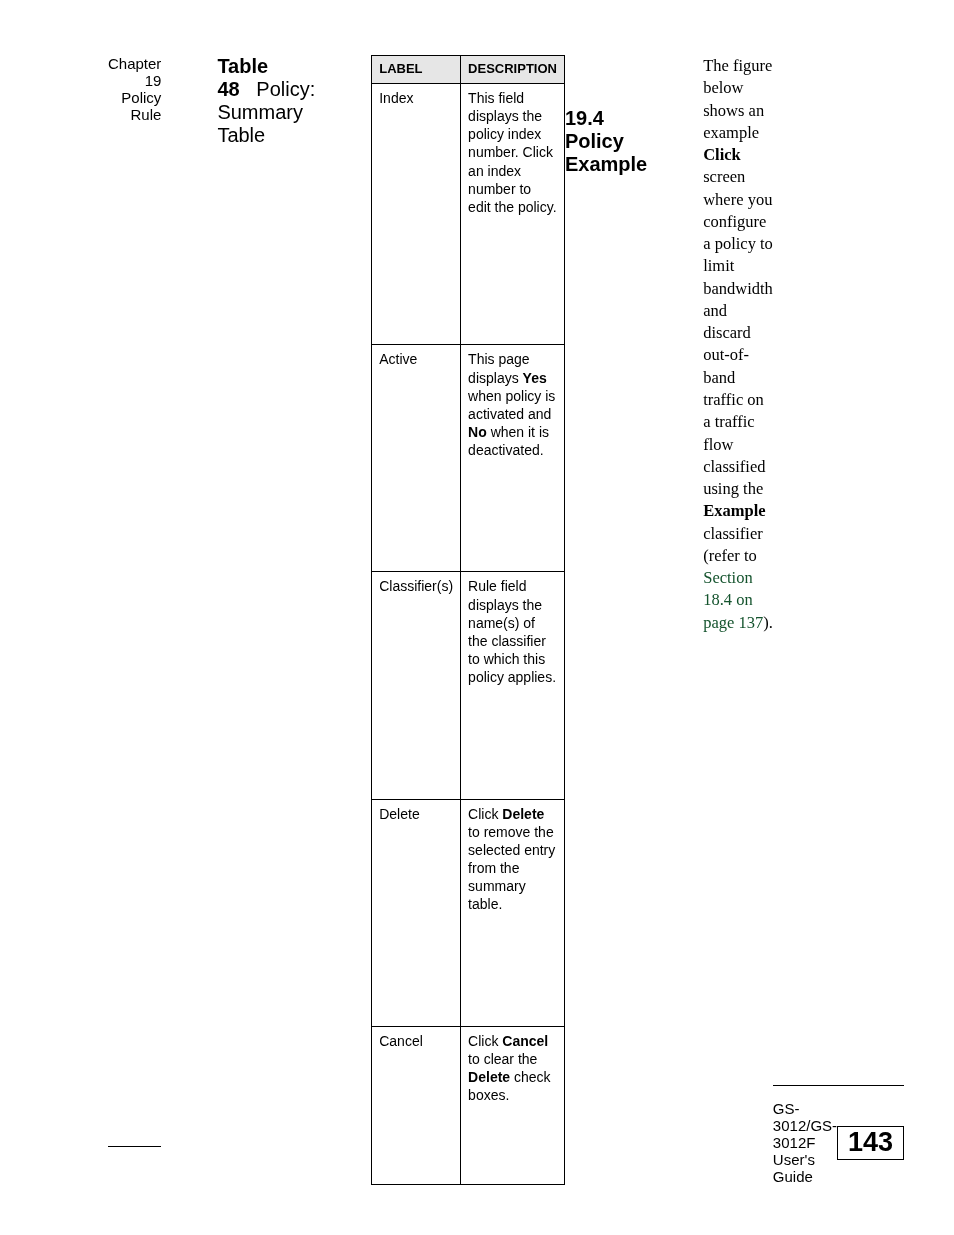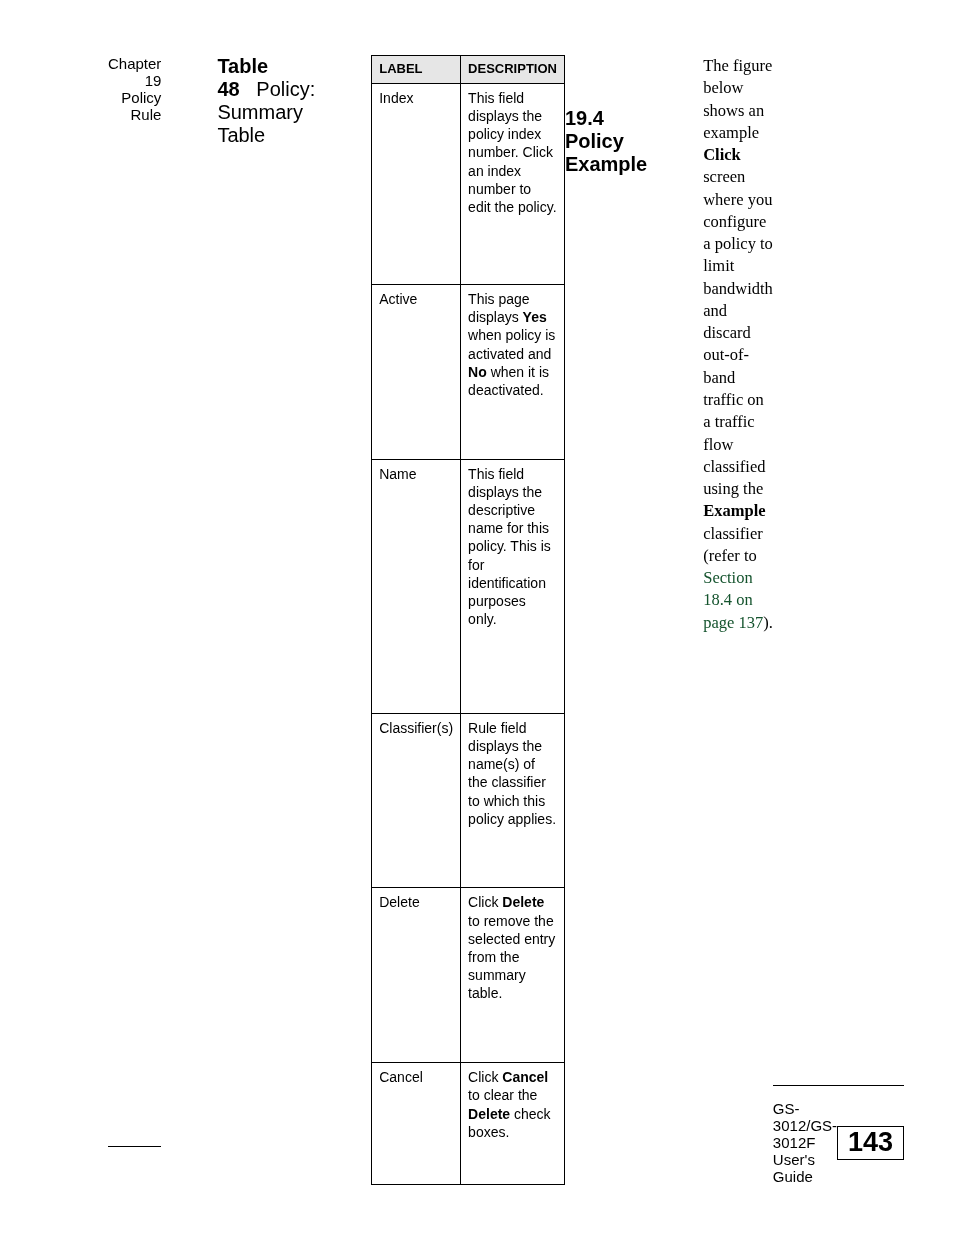--- a/index.html
+++ b/index.html
@@ -132,24 +132,20 @@
     <tbody>
       <tr>
         <td>Index</td>
         <td>This field displays the policy index number. Click an index number to edit the policy.</td>
       </tr>
       <tr>
         <td>Active</td>
         <td><span>This page displays </span><span class="bold">Yes</span><span> when policy is activated and </span><span class="bold">No</span><span> when it is deactivated.</span></td>
       </tr>
       <tr>
-        <td>Name</td>
-        <td>This field displays the descriptive name for this policy. This is for identification purposes only.</td>
-      </tr>
-      <tr>
         <td>Classifier(s)</td>
         <td>Rule field displays the name(s) of the classifier to which this policy applies.</td>
       </tr>
       <tr>
         <td>Delete</td>
         <td><span>Click </span><span class="bold">Delete</span><span> to remove the selected entry from the summary table.</span></td>
       </tr>
       <tr>
         <td>Cancel</td>
         <td><span>Click </span><span class="bold">Cancel</span><span> to clear the </span><span class="bold">Delete</span><span> check boxes.</span></td>

